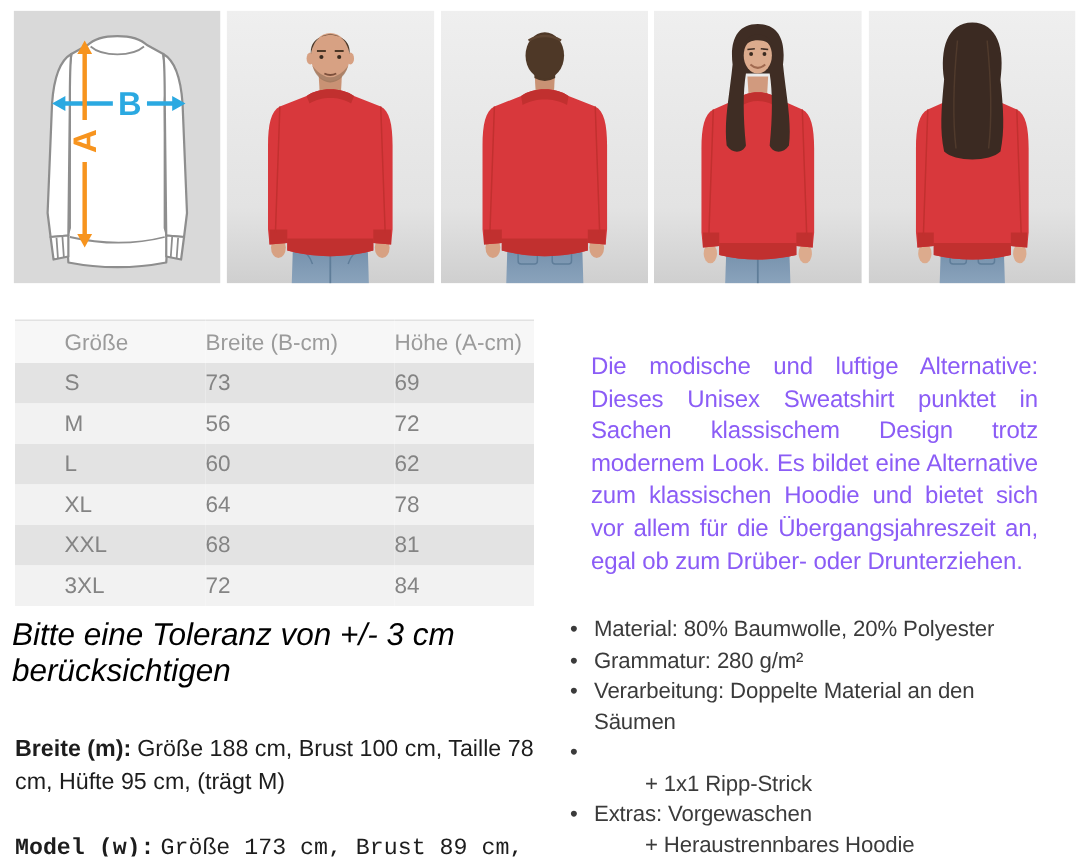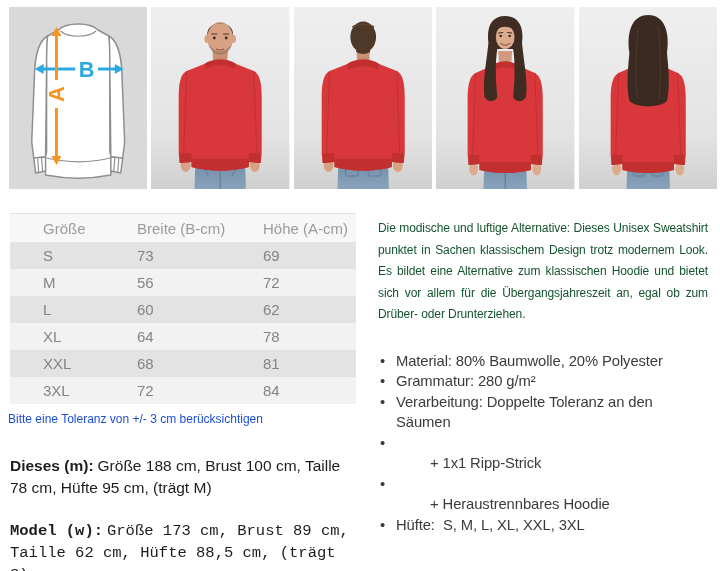--- a/index.html
+++ b/index.html
@@ -17,26 +17,26 @@
   .right{flex:1;margin-left:18px;padding-top:5px;}
   
   table.size{border-collapse:collapse;width:346px;margin-left:2px;table-layout:fixed;
     font-size:15px;border-top:1px solid #e2e2e2;}
   table.size th{font-weight:normal;color:#9b9b9b;text-align:left;height:28px;padding:0;}
   table.size td{color:#848484;height:27px;padding:0;}
   table.size th:first-child,table.size td:first-child{padding-left:33px;}
   table.size thead tr{background:#f7f7f7;}
   table.size tbody tr:nth-child(odd){background:#e3e3e3;}
   table.size tbody tr:nth-child(even){background:#f2f2f2;}
-  .tol{margin:8px 0 0 0;font-size:12px;color:#1d4ed8;}
+  .tol{margin:8px 0 0 0;font-size:21px;color:#000000;font-style:italic;}
   .model{margin:29px 0 0 2px;font-size:15.5px;line-height:22px;color:#1d1d1d;}
   .model.w{margin-top:21px;font-family:Liberation Mono, monospace;}
   .mlabel{font-weight:bold;margin-right:4px;}
   
-  .intro{margin:0;font-size:12px;line-height:21.6px;color:#14532d;text-align:justify;letter-spacing:-0.1px;}
+  .intro{margin:16px;font-size:16px;line-height:21.6px;color:#8b5cf6;text-align:justify;letter-spacing:-0.1px;}
   .bullets{margin-top:25px;font-size:14.8px;color:#3b3b3b;letter-spacing:-0.1px;}
   .b-line{display:flex;line-height:20.5px;}
   .dot{width:9px;margin:0 7px 0 2px;flex:none;}
   .b-text{white-space:pre-wrap;}
   .b-cont{line-height:20.5px;margin-left:52px;white-space:pre-wrap;}
 </style>
 </head>
 <body>
 
 <svg width="0" height="0" style="position:absolute" aria-hidden="true">
@@ -227,45 +227,46 @@
           <td>81</td>
         </tr>
         <tr>
           <td>3XL</td>
           <td>72</td>
           <td>84</td>
         </tr>
       </tbody>
     </table>
     <p class="tol">Bitte eine Toleranz von +/- 3 cm berücksichtigen</p>
-    <p class="model m"><span class="mlabel">Dieses (m):</span><span>Größe 188 cm, Brust 100 cm, Taille 78 cm, Hüfte 95 cm, (trägt M)</span></p>
+    <p class="model m"><span class="mlabel">Breite (m):</span><span>Größe 188 cm, Brust 100 cm, Taille 78 cm, Hüfte 95 cm, (trägt M)</span></p>
     <p class="model w"><span class="mlabel">Model (w):</span><span>Größe 173 cm, Brust 89 cm, Taille 62 cm, Hüfte 88,5 cm, (trägt S)</span></p>
   </div>
 
   <div class="right">
     <p class="intro">Die modische und luftige Alternative: Dieses Unisex Sweatshirt punktet in Sachen klassischem Design trotz modernem Look. Es bildet eine Alternative zum klassischen Hoodie und bietet sich vor allem für die Übergangsjahreszeit an, egal ob zum Drüber- oder Drunterziehen.</p>
     <div class="bullets">
       <div class="b-line">
         <span class="dot">•</span>
         <span class="b-text">Material: 80% Baumwolle, 20% Polyester</span>
       </div>
       <div class="b-line">
         <span class="dot">•</span>
         <span class="b-text">Grammatur: 280 g/m²</span>
       </div>
       <div class="b-line">
         <span class="dot">•</span>
-        <span class="b-text">Verarbeitung: Doppelte Toleranz an den Säumen</span>
+        <span class="b-text">Verarbeitung: Doppelte Material an den Säumen</span>
       </div>
       <div class="b-line">
         <span class="dot">•</span>
       </div>
       <div class="b-cont">+ 1x1 Ripp-Strick</div>
       <div class="b-line">
         <span class="dot">•</span>
+        <span class="b-text">Extras: Vorgewaschen</span>
       </div>
       <div class="b-cont">+ Heraustrennbares Hoodie</div>
       <div class="b-line">
         <span class="dot">•</span>
         <span class="b-text">Hüfte:  S, M, L, XL, XXL, 3XL</span>
       </div>
     </div>
   </div>
 </div>
 

